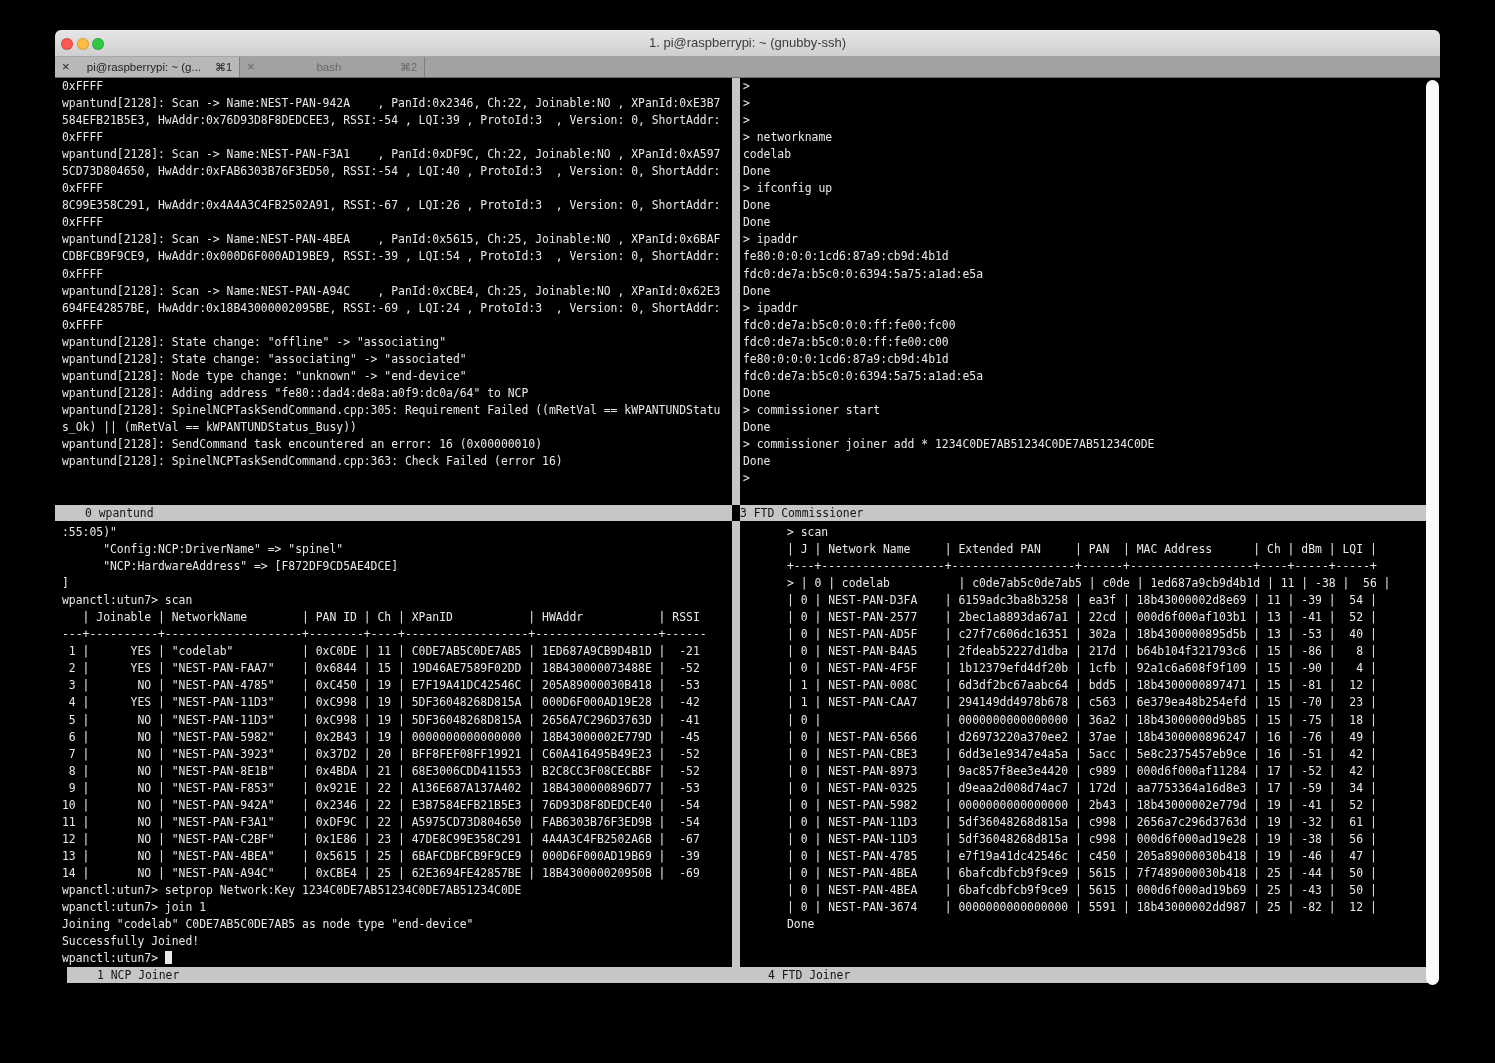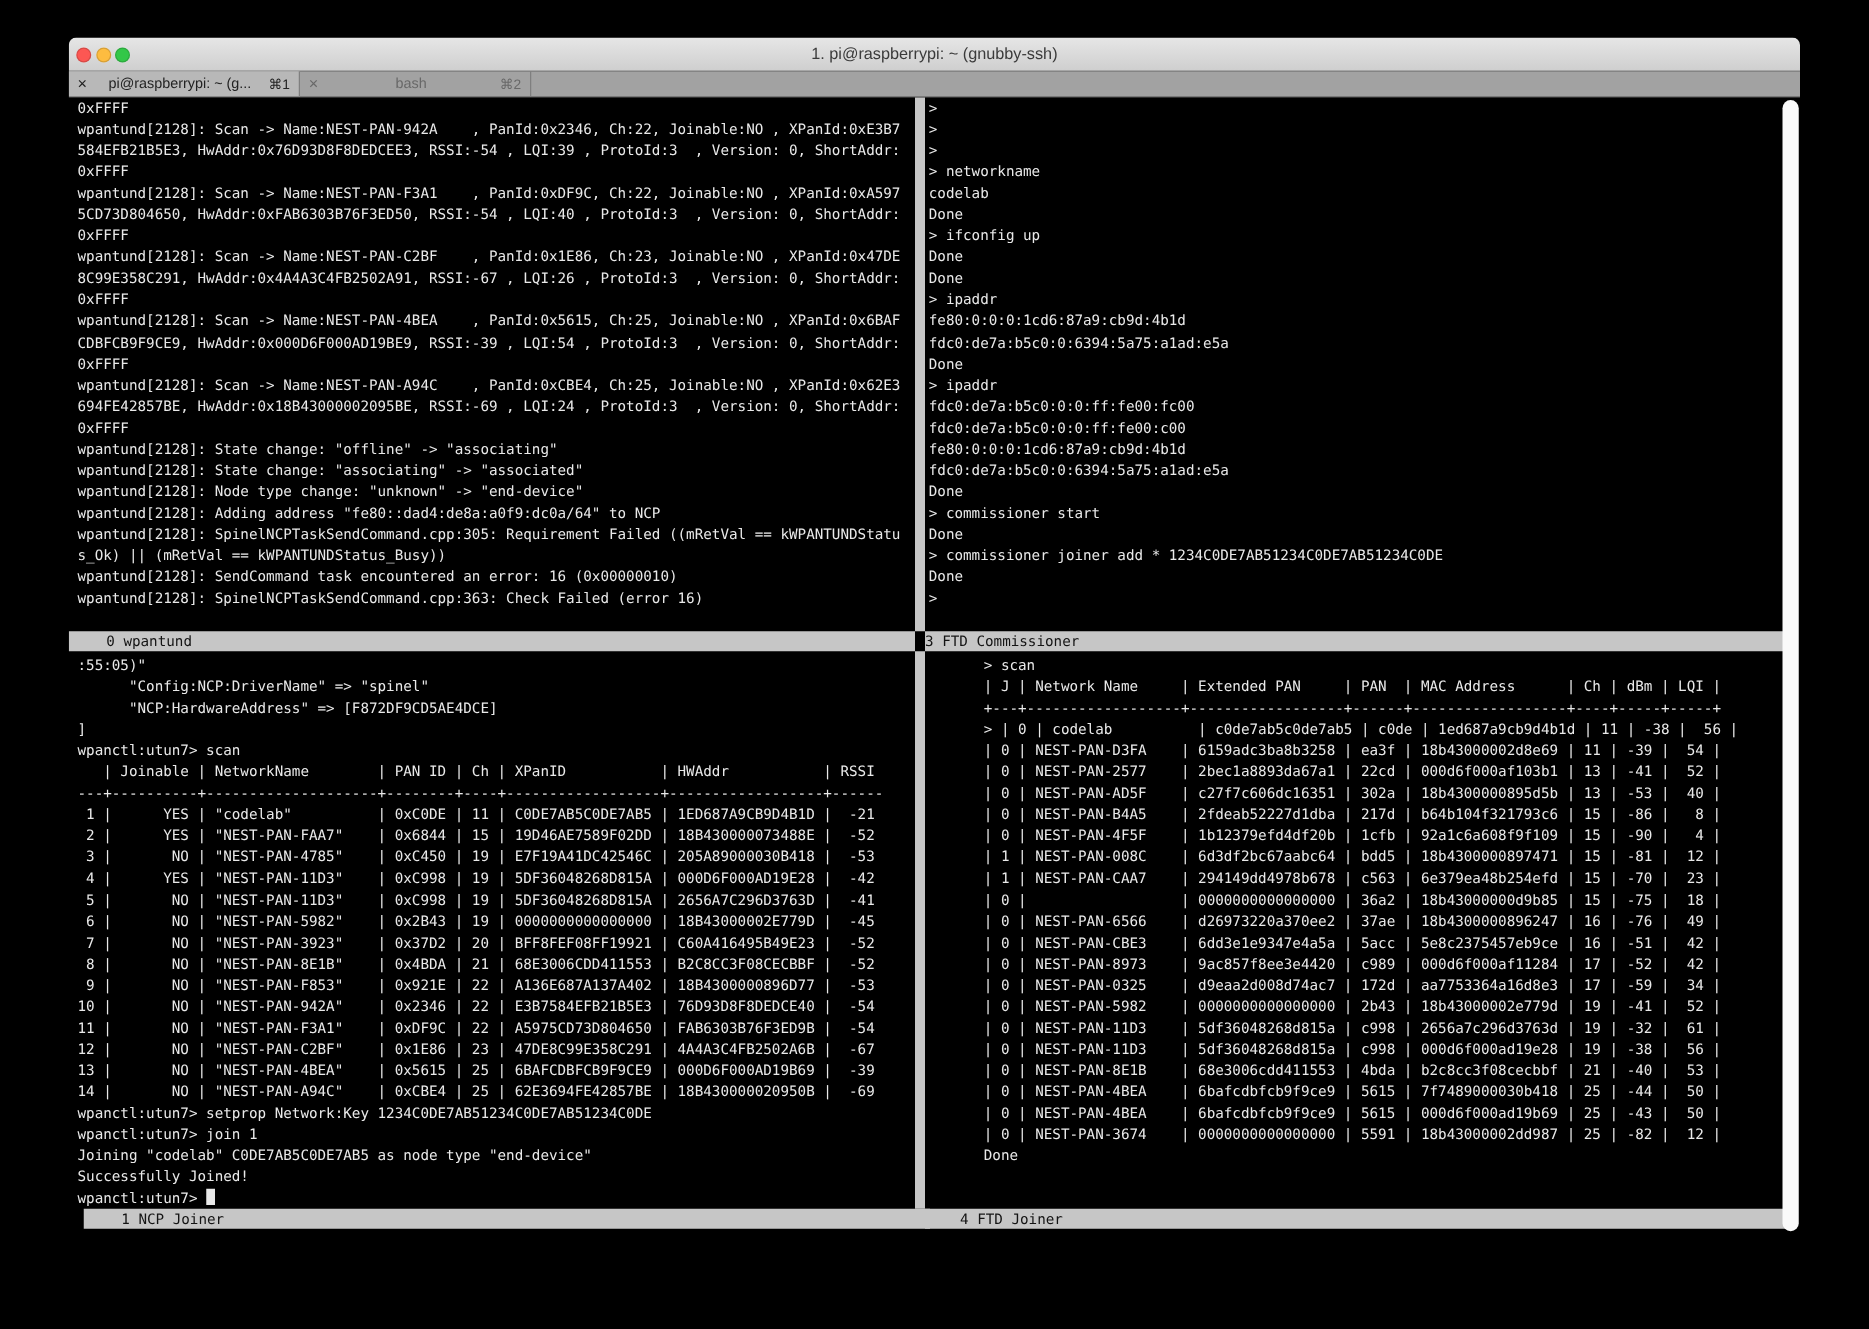--- a/index.html
+++ b/index.html
@@ -105,21 +105,20 @@
   <div class="terminal">
 
     <div class="pane" id="pane-wpantund">
         <div class="tline">0xFFFF</div>
         <div class="tline">wpantund[2128]: Scan -&gt; Name:NEST-PAN-942A    , PanId:0x2346, Ch:22, Joinable:NO , XPanId:0xE3B7</div>
         <div class="tline">584EFB21B5E3, HwAddr:0x76D93D8F8DEDCEE3, RSSI:-54 , LQI:39 , ProtoId:3  , Version: 0, ShortAddr:</div>
         <div class="tline">0xFFFF</div>
         <div class="tline">wpantund[2128]: Scan -&gt; Name:NEST-PAN-F3A1    , PanId:0xDF9C, Ch:22, Joinable:NO , XPanId:0xA597</div>
         <div class="tline">5CD73D804650, HwAddr:0xFAB6303B76F3ED50, RSSI:-54 , LQI:40 , ProtoId:3  , Version: 0, ShortAddr:</div>
         <div class="tline">0xFFFF</div>
-        <div class="tline">wpantund[2128]: Scan -&gt; Name:NEST-PAN-C2BF    , PanId:0x1E86, Ch:23, Joinable:NO , XPanId:0x47DE</div>
         <div class="tline">8C99E358C291, HwAddr:0x4A4A3C4FB2502A91, RSSI:-67 , LQI:26 , ProtoId:3  , Version: 0, ShortAddr:</div>
         <div class="tline">0xFFFF</div>
         <div class="tline">wpantund[2128]: Scan -&gt; Name:NEST-PAN-4BEA    , PanId:0x5615, Ch:25, Joinable:NO , XPanId:0x6BAF</div>
         <div class="tline">CDBFCB9F9CE9, HwAddr:0x000D6F000AD19BE9, RSSI:-39 , LQI:54 , ProtoId:3  , Version: 0, ShortAddr:</div>
         <div class="tline">0xFFFF</div>
         <div class="tline">wpantund[2128]: Scan -&gt; Name:NEST-PAN-A94C    , PanId:0xCBE4, Ch:25, Joinable:NO , XPanId:0x62E3</div>
         <div class="tline">694FE42857BE, HwAddr:0x18B43000002095BE, RSSI:-69 , LQI:24 , ProtoId:3  , Version: 0, ShortAddr:</div>
         <div class="tline">0xFFFF</div>
         <div class="tline">wpantund[2128]: State change: "offline" -&gt; "associating"</div>
         <div class="tline">wpantund[2128]: State change: "associating" -&gt; "associated"</div>
@@ -207,21 +206,21 @@
         <div class="tline">| 1 | NEST-PAN-008C    | 6d3df2bc67aabc64 | bdd5 | 18b4300000897471 | 15 | -81 |  12 |</div>
         <div class="tline">| 1 | NEST-PAN-CAA7    | 294149dd4978b678 | c563 | 6e379ea48b254efd | 15 | -70 |  23 |</div>
         <div class="tline">| 0 |                  | 0000000000000000 | 36a2 | 18b43000000d9b85 | 15 | -75 |  18 |</div>
         <div class="tline">| 0 | NEST-PAN-6566    | d26973220a370ee2 | 37ae | 18b4300000896247 | 16 | -76 |  49 |</div>
         <div class="tline">| 0 | NEST-PAN-CBE3    | 6dd3e1e9347e4a5a | 5acc | 5e8c2375457eb9ce | 16 | -51 |  42 |</div>
         <div class="tline">| 0 | NEST-PAN-8973    | 9ac857f8ee3e4420 | c989 | 000d6f000af11284 | 17 | -52 |  42 |</div>
         <div class="tline">| 0 | NEST-PAN-0325    | d9eaa2d008d74ac7 | 172d | aa7753364a16d8e3 | 17 | -59 |  34 |</div>
         <div class="tline">| 0 | NEST-PAN-5982    | 0000000000000000 | 2b43 | 18b43000002e779d | 19 | -41 |  52 |</div>
         <div class="tline">| 0 | NEST-PAN-11D3    | 5df36048268d815a | c998 | 2656a7c296d3763d | 19 | -32 |  61 |</div>
         <div class="tline">| 0 | NEST-PAN-11D3    | 5df36048268d815a | c998 | 000d6f000ad19e28 | 19 | -38 |  56 |</div>
-        <div class="tline">| 0 | NEST-PAN-8E1B    | 68e3006cdd411553 | 4bda | b2c8cc3f08cecbbf | 21 | -40 |  53 |</div>
+        <div class="tline">| 0 | NEST-PAN-4785    | e7f19a41dc42546c | c450 | 205a89000030b418 | 19 | -46 |  47 |</div>
         <div class="tline">| 0 | NEST-PAN-4BEA    | 6bafcdbfcb9f9ce9 | 5615 | 7f7489000030b418 | 25 | -44 |  50 |</div>
         <div class="tline">| 0 | NEST-PAN-4BEA    | 6bafcdbfcb9f9ce9 | 5615 | 000d6f000ad19b69 | 25 | -43 |  50 |</div>
         <div class="tline">| 0 | NEST-PAN-3674    | 0000000000000000 | 5591 | 18b43000002dd987 | 25 | -82 |  12 |</div>
         <div class="tline">Done</div>
       </div>
 
     <div class="status-seg" id="status-ncp">1 NCP Joiner</div>
     <div class="status-seg" id="status-ftdjoiner">4 FTD Joiner</div>
 
     <div class="scrollbar-thumb"></div>

